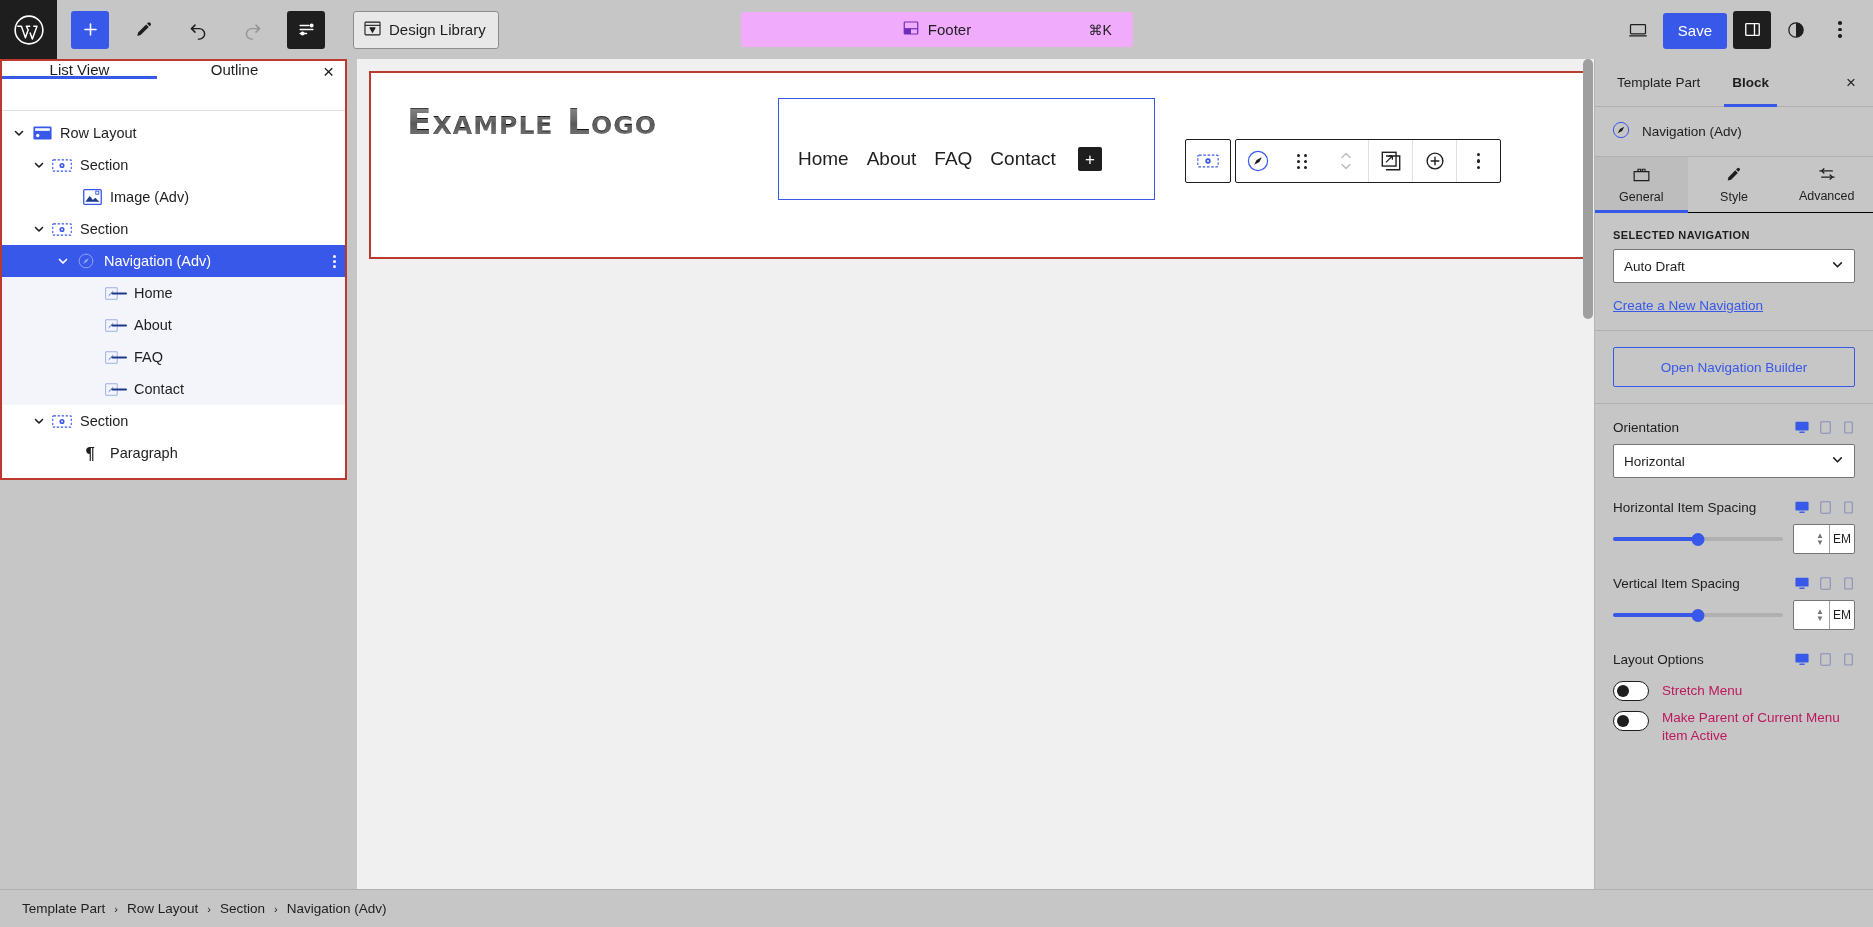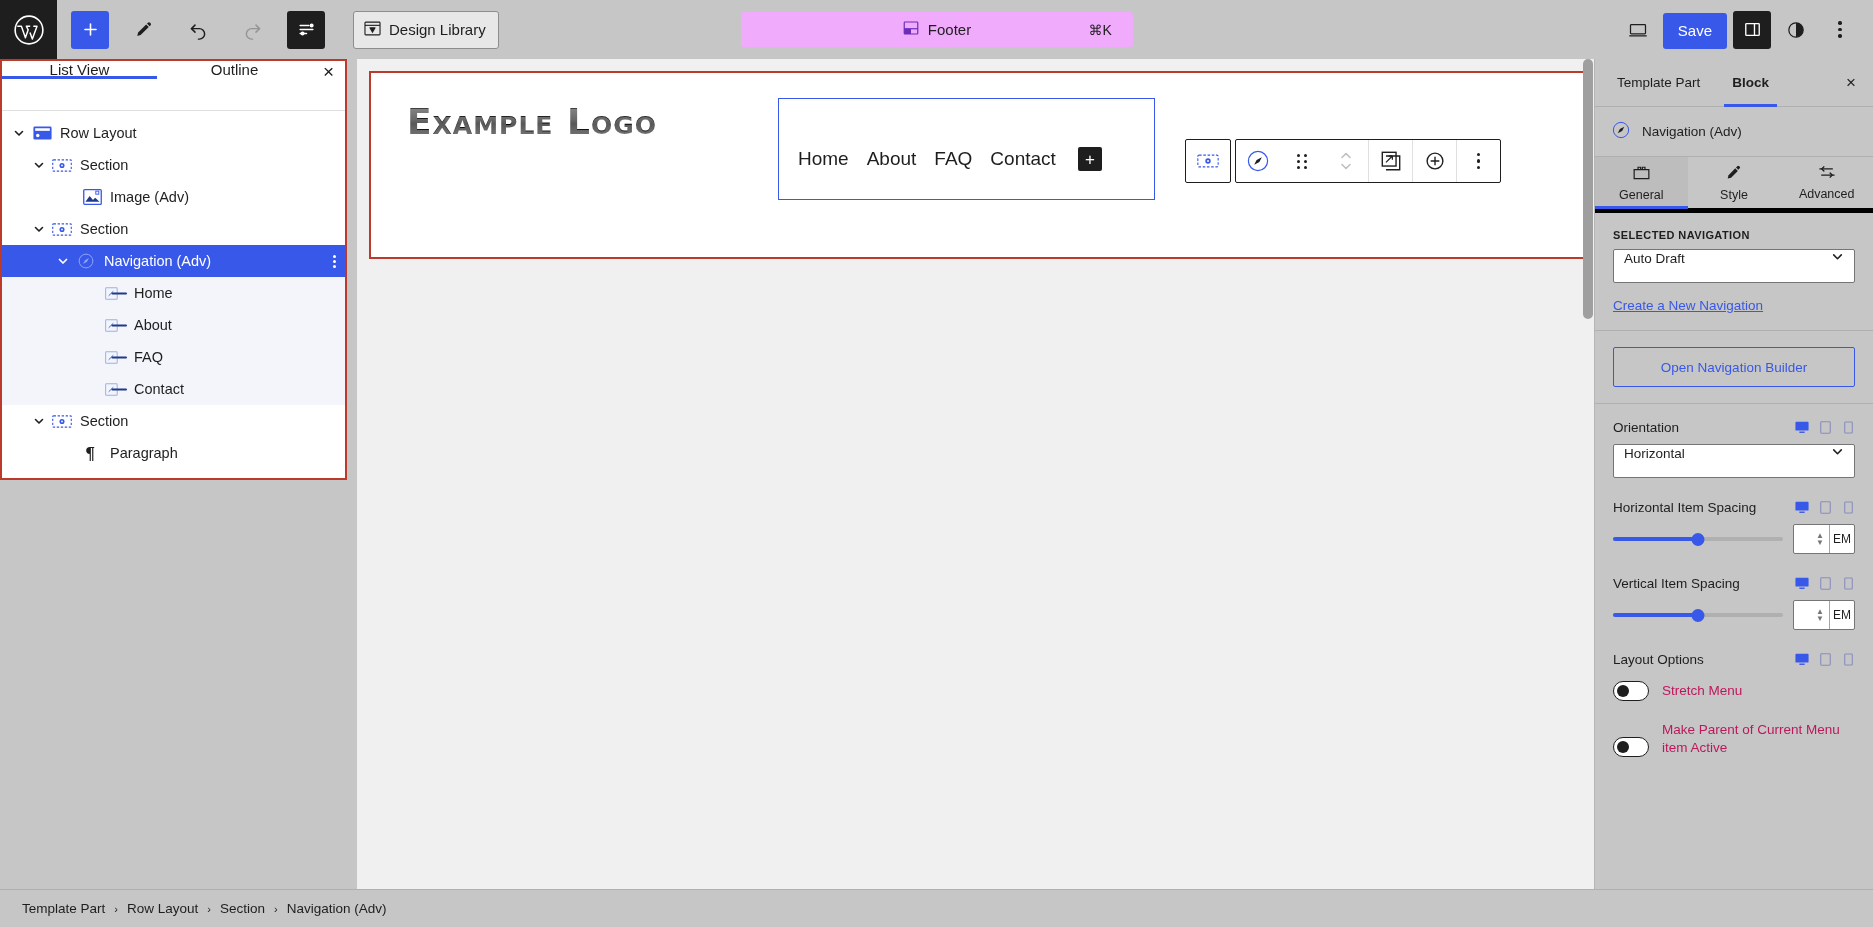--- a/index.html
+++ b/index.html
@@ -207,42 +207,42 @@
     margin-left: auto; width: 44px; height: 100%; display: flex;
     align-items: center; justify-content: center; background: transparent;
     border: none; cursor: pointer; font-size: 17px; color: #1e1e1e;
   }
   .rs-blocktitle {
     height: 50px; display: flex; align-items: center; gap: 11px;
     padding: 0 16px; border-bottom: 1px solid #b0b0b0;
     font-size: 13.5px; color: #1e1e1e;
   }
   .rs-subtabs {
-    height: 56px; display: flex; border-bottom: 5px solid #000000;
+    height: 56px; display: flex; border-bottom: 1px solid #000000;
   }
   .rs-subtab {
     flex: 1; display: flex; flex-direction: column; align-items: center;
     justify-content: center; gap: 4px; font-size: 12.5px; color: #1e1e1e;
     cursor: pointer; position: relative; background: transparent; border: none;
     font-family: "Liberation Sans", sans-serif;
   }
   .rs-subtab.active { background: #bdbdbd; }
   .rs-subtab.active::after {
     content: ""; position: absolute; left: 0; right: 0; bottom: -1px;
     height: 3px; background: #3858e9;
   }
   .rs-section { padding: 16px 18px; border-bottom: 1px solid #b0b0b0; }
   .rs-section.nb { border-bottom: none; }
   .rs-caplabel {
     font-size: 11px; letter-spacing: .4px; font-weight: bold;
     color: #1e1e1e; text-transform: uppercase; margin-bottom: 8px;
   }
   .rs-select {
     width: 100%; height: 34px; background: #fff; border: 1px solid #757575;
-    border-radius: 2px; display: flex; align-items: flex-end; padding: 16px 10px;
+    border-radius: 2px; display: flex; align-items: center; padding: 16px 10px;
     font-size: 13.5px; color: #1e1e1e; cursor: pointer;
   }
   .rs-select .caret { margin-left: auto; color: #1e1e1e; }
   .rs-link {
     display: inline-block; margin-top: 15px; font-size: 13.5px;
     color: #3858e9; text-decoration: underline; cursor: pointer;
   }
   .rs-outline-btn {
     width: 100%; height: 40px; background: transparent;
     border: 1px solid #3858e9; border-radius: 2px;
@@ -844,21 +844,21 @@
                 </svg>
               </span>
           </span>
         </div>
         <div class="toggle-row">
           <span class="toggle">
               <i></i>
             </span>
           <span class="toggle-label">Stretch Menu</span>
         </div>
-        <div class="toggle-row" style="margin-top:20px;align-items:flex-end">
+        <div class="toggle-row" style="margin-top:8px;align-items:flex-start">
           <span class="toggle" style="margin-top:2px">
               <i></i>
             </span>
           <span class="toggle-label" style="max-width:190px">Make Parent of Current Menu item Active</span>
         </div>
       </div>
     </div>
 
     <div class="scrollbar-v"></div>
   </div>

